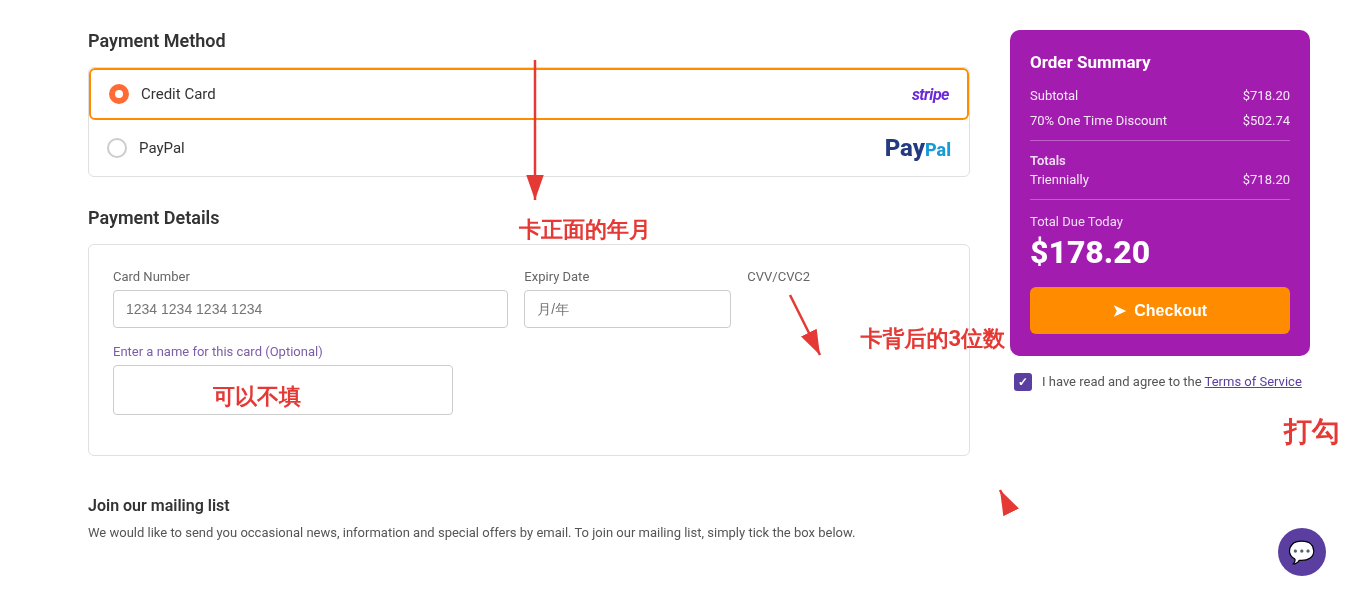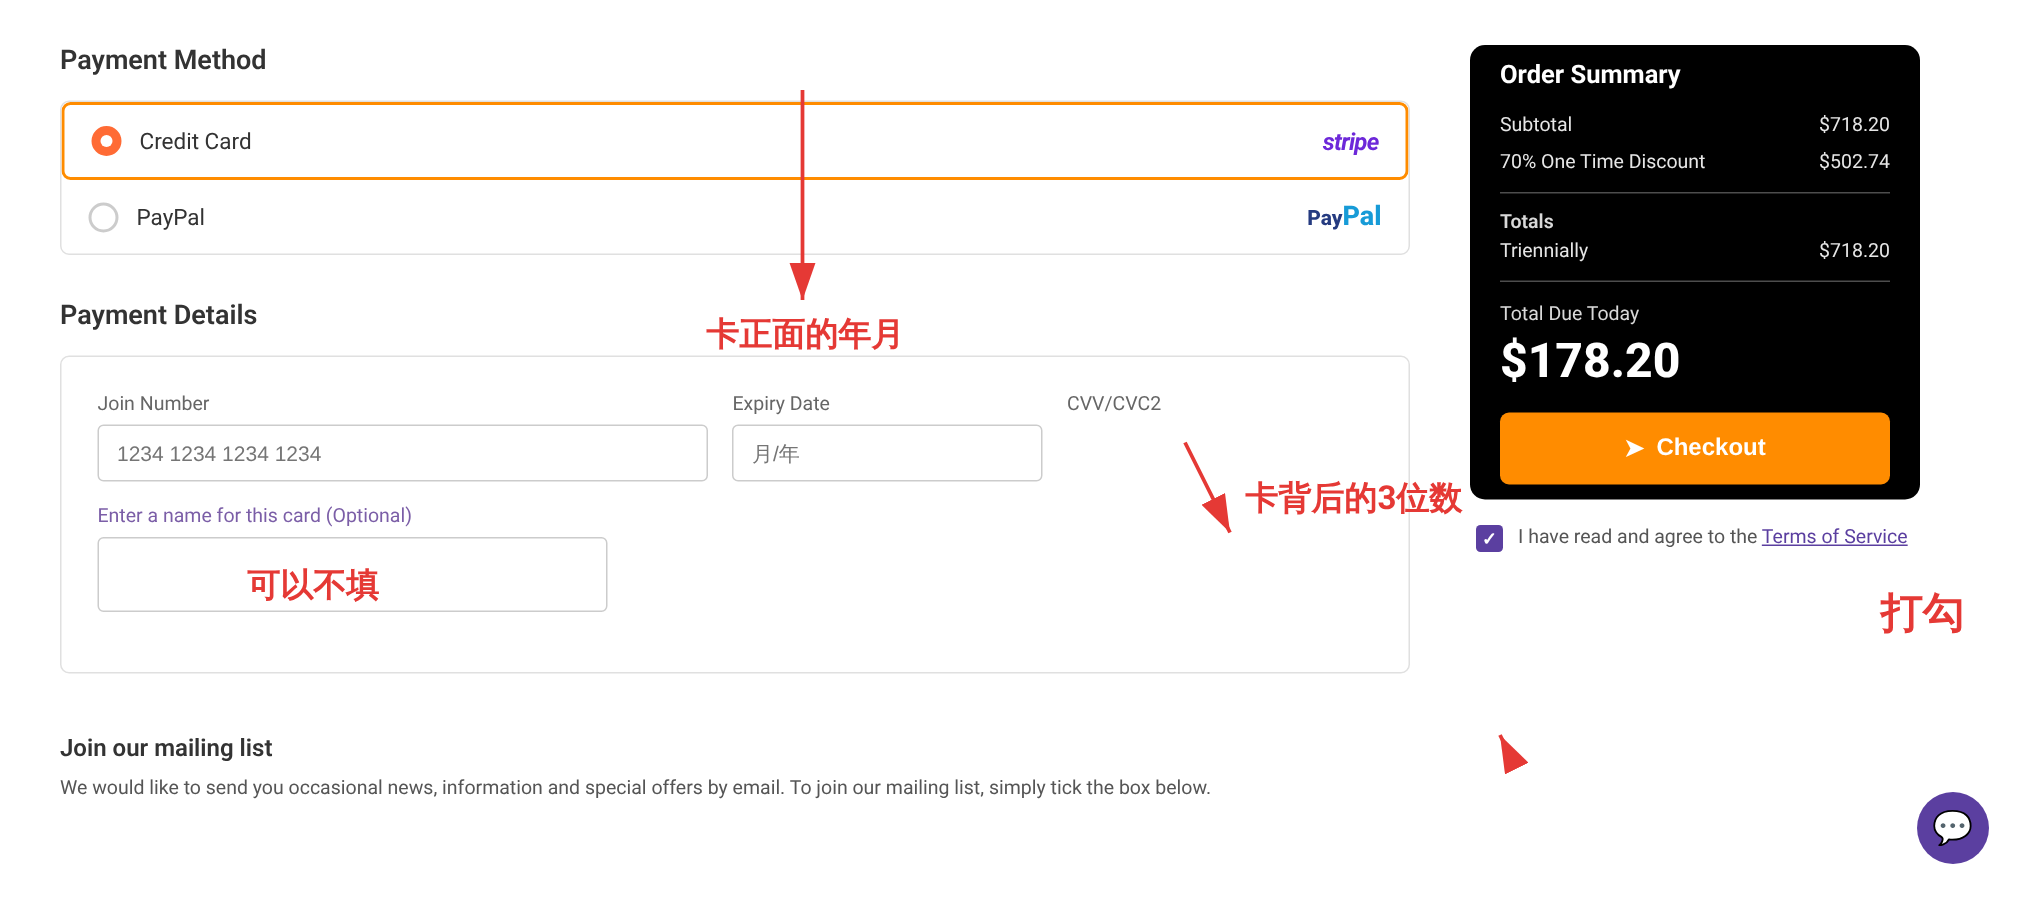--- a/index.html
+++ b/index.html
@@ -8,20 +8,21 @@
       background: #fff;
       color: #333;
       font-size: 14px;
     }
     .page-wrapper {
       display: flex;
       max-width: 1350px;
       min-height: 600px;
       padding: 30px 40px;
       gap: 40px;
+      margin-left: 48px;
     }
     .main-content {
       flex: 1;
       max-width: 900px;
     }
     
     .section-title {
       font-size: 18px;
       font-weight: 600;
       color: #333;
@@ -128,23 +129,23 @@
       margin-bottom: 8px;
     }
     .mailing-text { font-size: 13px; color: #555; line-height: 1.5; }
 
     
     .sidebar {
       width: 300px;
       flex-shrink: 0;
     }
     .order-summary-card {
-      background: #000000;
+      background: #a21caf;
       border-radius: 10px;
-      padding: 10px 20px;
+      padding: 22px 20px;
       color: white;
       margin-bottom: 16px;
     }
     .order-summary-title {
       font-size: 17px;
       font-weight: 700;
       margin-bottom: 16px;
     }
     .summary-row {
       display: flex;
@@ -264,36 +265,36 @@
         <div class="payment-option selected" style="border:2px solid #ff8c00; border-radius:6px;">
           <div class="radio-btn checked"></div>
           <span class="payment-label">Credit Card</span>
           <span class="stripe-logo">stripe</span>
         </div>
 
         <div class="payment-option">
           <div class="radio-btn"></div>
           <span class="payment-label">PayPal</span>
           <span>
-            <span class="paypal-pay" style="font-size:14px;font-weight:800;">Pay</span><span class="paypal-pal" style="font-size:18px;font-weight:800;">Pal</span>
+            <span class="paypal-pay" style="font-size:24px;font-weight:800;">Pay</span><span class="paypal-pal" style="font-size:18px;font-weight:800;">Pal</span>
           </span>
         </div>
       </div>
 
       <div class="section-title">Payment Details</div>
       <div class="payment-details-box" style="position:relative;">
 
 
         <div style="position:absolute; top:-30px; left:430px; z-index:10; pointer-events:none;">
           <span class="red-label">卡正面的年月</span>
         </div>
 
         <div class="form-row">
           <div class="form-group card-number">
-            <label class="form-label">Join Number</label>
+            <label class="form-label">Card Number</label>
             <input class="form-input" type="text" placeholder="1234 1234 1234 1234" style="">
           </div>
           <div class="form-group">
             <label class="form-label">Expiry Date</label>
             <input class="form-input" type="text" placeholder="月/年" style="">
           </div>
           <div class="form-group">
             <label class="form-label">CVV/CVC2</label>
           </div>
         </div>

